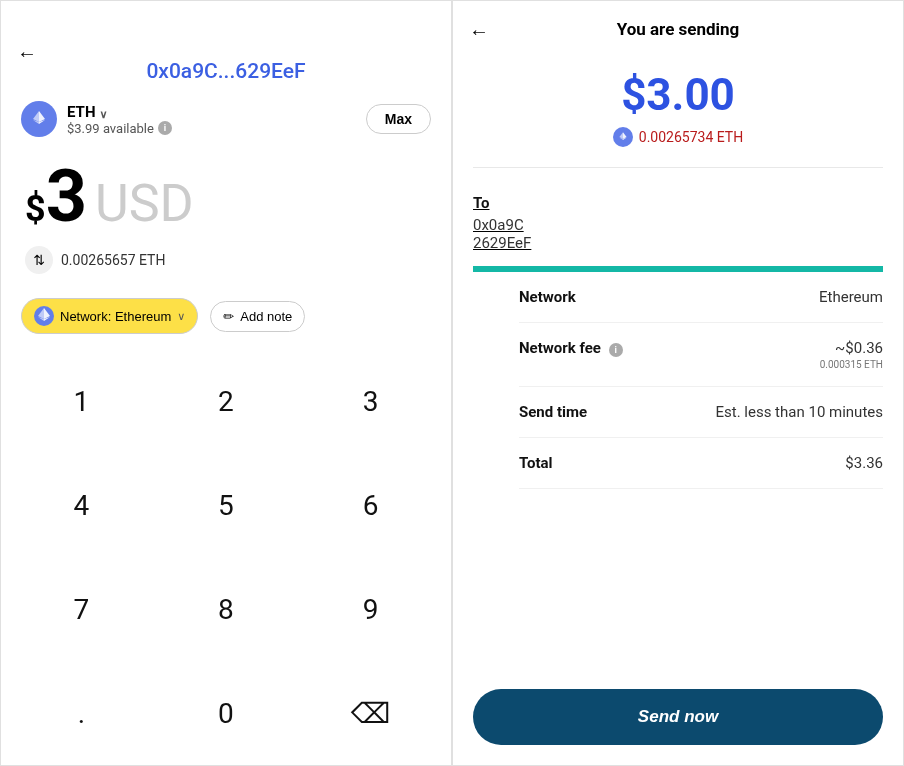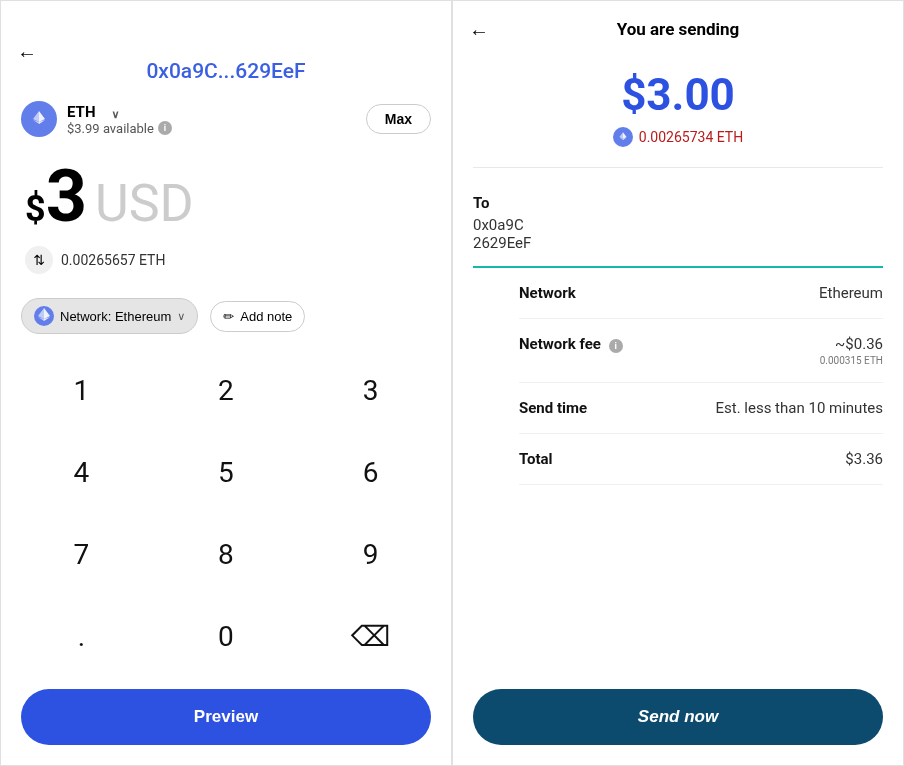--- a/index.html
+++ b/index.html
@@ -80,21 +80,21 @@
     }
     .token-text {
       display: flex;
       flex-direction: column;
     }
     .token-name {
       font-weight: 700;
       font-size: 15px;
       display: flex;
       align-items: flex-end;
-      gap: 16px;
+      gap: 4px;
     }
     .token-balance {
       font-size: 13px;
       color: #555;
       display: flex;
       align-items: center;
       gap: 4px;
     }
     .info-icon {
       width: 14px;
@@ -171,21 +171,21 @@
     }
     .network-btn {
       display: flex;
       align-items: center;
       gap: 6px;
       border: 1.5px solid #ccc;
       border-radius: 20px;
       padding: 7px 12px;
       font-size: 13px;
       font-weight: 500;
-      background: #e5e5e5;
+      background: #fde047;
       cursor: pointer;
     }
     .note-btn {
       display: flex;
       align-items: center;
       gap: 6px;
       border: 1.5px solid #ccc;
       border-radius: 20px;
       padding: 7px 12px;
       font-size: 13px;
@@ -272,21 +272,22 @@
       background: #e8e8e8;
       margin: 12px 20px;
     }
 
     .detail-rows {
       padding: 0 20px;
       flex: 1;
     }
     .detail-row {
       padding: 14px 0;
-      border-bottom: 2px solid #14b8a6;
+      border-bottom: 6px solid #14b8a6;
+      text-decoration: underline;
     }
     .detail-row:last-child {
       border-bottom: none;
     }
     .detail-label {
       font-size: 15px;
       font-weight: 700;
       color: #111;
       margin-bottom: 4px;
     }
@@ -409,21 +410,20 @@
         <div class="numpad-key">5</div>
         <div class="numpad-key">6</div>
         <div class="numpad-key">7</div>
         <div class="numpad-key">8</div>
         <div class="numpad-key">9</div>
         <div class="numpad-key">.</div>
         <div class="numpad-key">0</div>
         <div class="numpad-key">⌫</div>
       </div>
 
-    <button class="preview-btn">Preview</button>
   </div>
 
   <div class="panel">
     <div class="panel2-header">
       <span class="back-arrow">←</span>
       <span class="panel2-title">You are sending</span>
     </div>
 
     <div class="sending-amount">
       <div class="sending-usd">$3.00</div>

